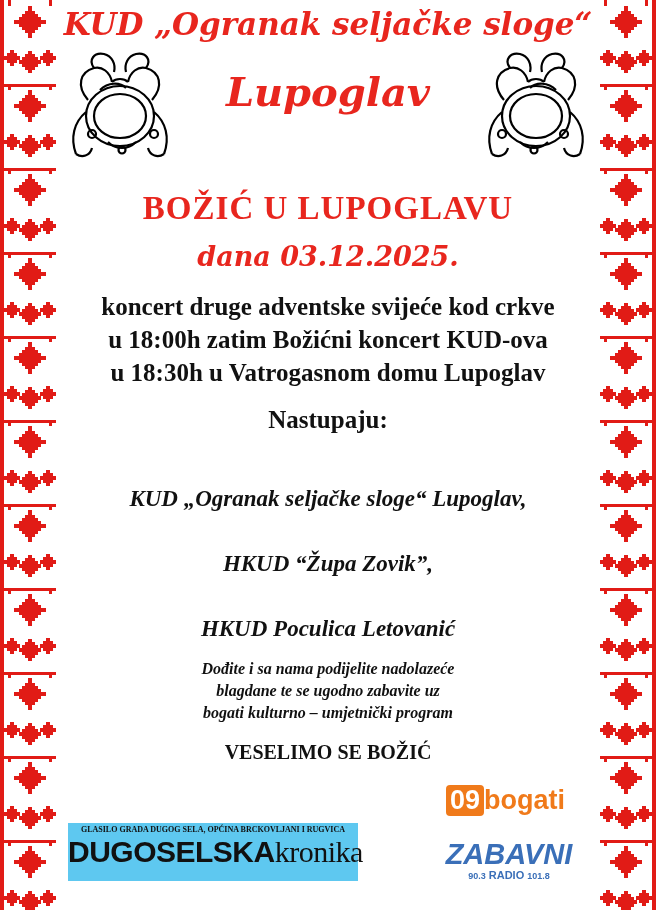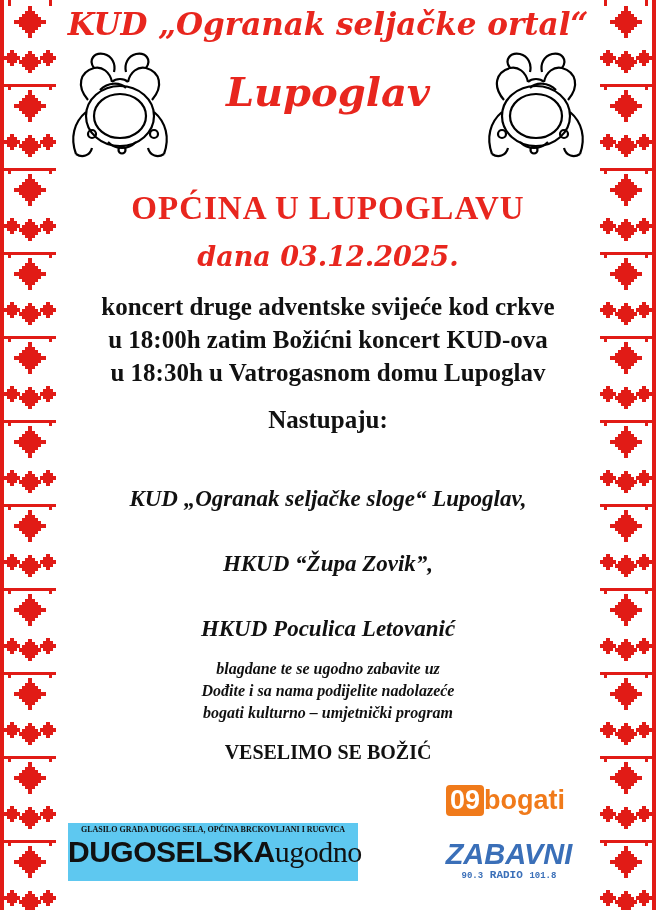--- a/index.html
+++ b/index.html
@@ -254,21 +254,21 @@
   }
   .logo-zabavni .z1 {
     font-family: "Liberation Sans", sans-serif;
     font-weight: bold;
     font-style: italic;
     font-size: 29px;
     color: #3a6fb8;
     letter-spacing: 0px;
   }
   .logo-zabavni .z2 {
-    font-family: Liberation Mono, monospace;
+    font-family: Liberation Sans, sans-serif;
     font-weight: bold;
     font-size: 11px;
     color: #3a6fb8;
     margin-top: -2px;
   }
   .logo-zabavni .z2 .freq { font-size: 9px; }
 </style>
 </head>
 <body>
 
@@ -1137,58 +1137,58 @@
         <circle cx="96" cy="96" r="4"></circle>
         <circle cx="34" cy="96" r="4"></circle>
         <circle cx="64" cy="112" r="3.5"></circle>
         <path d="M54 44 C58 40 66 40 70 44"></path>
       </g>
     </svg>
   </div>
 
   <div class="content">
 
-    <div class="title-kud">KUD „Ogranak seljačke ortal“</div>
+    <div class="title-kud">KUD „Ogranak seljačke sloge“</div>
 
     <div class="title-place">Lupoglav</div>
 
 
-    <div class="headline">OPĆINA  U LUPOGLAVU</div>
+    <div class="headline">BOŽIĆ  U LUPOGLAVU</div>
 
     <div class="date">dana 03.12.2025.</div>
 
     <div class="info-lines">
       <div>koncert druge adventske svijeće kod crkve</div>
       <div>u 18:00h zatim Božićni koncert KUD-ova</div>
       <div>u 18:30h u Vatrogasnom domu Lupoglav</div>
     </div>
 
     <div class="nastupaju">Nastupaju:</div>
 
     <div class="performers">
       <div>KUD „Ogranak seljačke sloge“ Lupoglav,</div>
       <div>HKUD “Župa Zovik”,</div>
       <div>HKUD Poculica Letovanić</div>
     </div>
 
     <div class="invite">
+      <div>Dođite i sa nama podijelite nadolazeće</div>
       <div>blagdane te se ugodno zabavite uz</div>
-      <div>Dođite i sa nama podijelite nadolazeće</div>
       <div>bogati kulturno – umjetnički program</div>
     </div>
 
     <div class="welcome">
       <div>VESELIMO SE BOŽIĆ</div>
     </div>
   </div>
 
   <div class="logo-dugoselska">
     <div class="small">GLASILO GRADA DUGOG SELA, OPĆINA BRCKOVLJANI I RUGVICA</div>
     <div class="big">
-      <span>DUGOSELSKA</span><em>ugodno</em>
+      <span>DUGOSELSKA</span><em>kronika</em>
     </div>
   </div>
 
   <div class="logo-portal">
     <span class="badge">09</span><span>bogati</span>
   </div>
 
   <div class="logo-zabavni">
     <div class="z1">ZABAVNI</div>
     <div class="z2">

